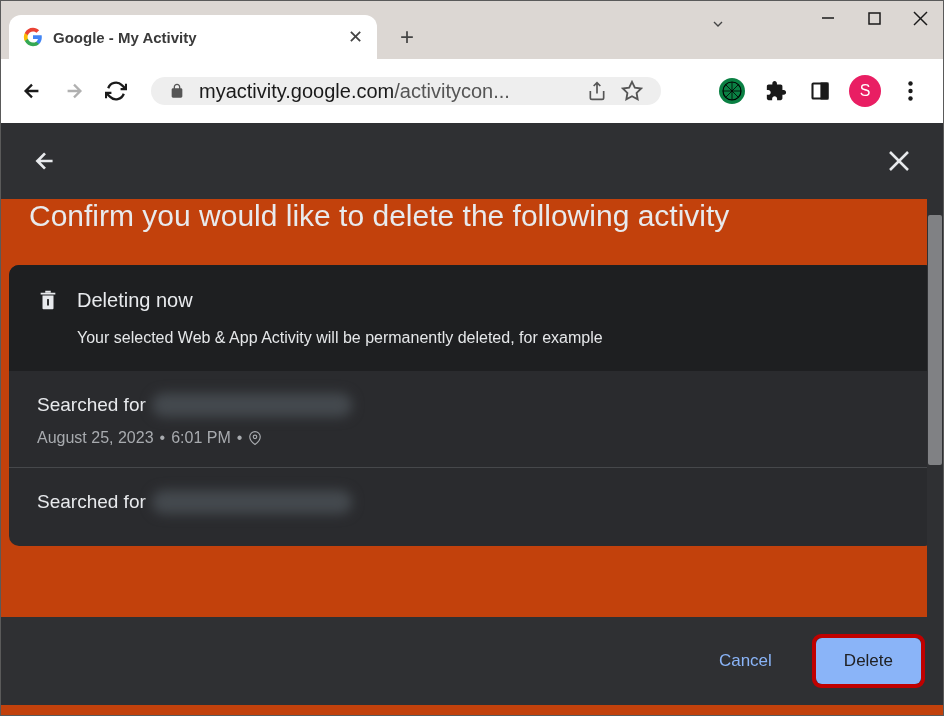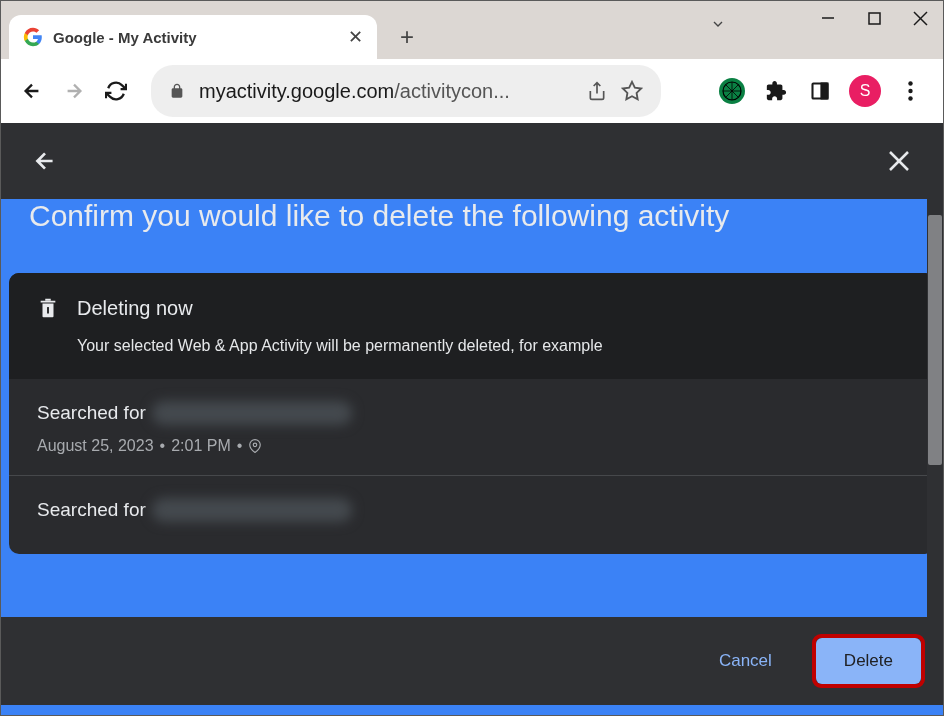--- a/index.html
+++ b/index.html
@@ -100,21 +100,21 @@
       display: flex;
       align-items: center;
       justify-content: center;
       border-radius: 50%;
       color: #333;
     }
     .nav-btn.disabled { color: #b0b0b0; }
     .urlbar {
       flex: 1;
       max-width: 510px;
-      height: 52px;
+      height: 28px;
       background: #eeeeee;
       border-radius: 22px;
       display: flex;
       align-items: center;
       padding: 0 18px;
       gap: 14px;
       margin: 0 12px;
     }
     .urlbar-text {
       flex: 1;
@@ -147,21 +147,21 @@
       display: flex;
       align-items: center;
       justify-content: center;
       font-size: 16px;
     }
     
     
     .page {
       position: relative;
       height: 594px;
-      background: #3b82f6;
+      background: #c2410c;
     }
     .page-header {
       height: 76px;
       display: flex;
       align-items: center;
       justify-content: space-between;
       padding: 0 24px;
       background: #2f3033;
     }
     .hdr-btn {
@@ -174,21 +174,21 @@
     }
     .page-title {
       padding: 0 28px 28px 28px;
       font-size: 30px;
       color: #e8eaed;
       font-weight: 400;
       font-family: 'Google Sans', Arial, sans-serif;
     }
     
     .card {
-      margin: 12px 8px;
+      margin: 4px 8px;
       background: #2a2b2e;
       border-radius: 10px;
       overflow: hidden;
     }
     .card-header {
       background: #1e1f21;
       padding: 22px 28px 24px 28px;
     }
     .card-header-title {
       display: flex;
@@ -428,21 +428,21 @@
     </div>
 
     <div class="activity-item">
       <div class="activity-title">
         <span>Searched for</span>
         <span class="redacted"></span>
       </div>
       <div class="activity-meta">
         <span>August 25, 2023</span>
         <span>•</span>
-        <span>2:01 PM</span>
+        <span>6:01 PM</span>
         <span>•</span>
         <svg width="14" height="16" viewBox="0 0 24 24" fill="none" stroke="#a8abaf" stroke-width="2">
             <path d="M21 10c0 7-9 13-9 13s-9-6-9-13a9 9 0 0118 0z"></path>
             <circle cx="12" cy="10" r="3"></circle>
           </svg>
       </div>
     </div>
 
     <div class="activity-item">
       <div class="activity-title">

